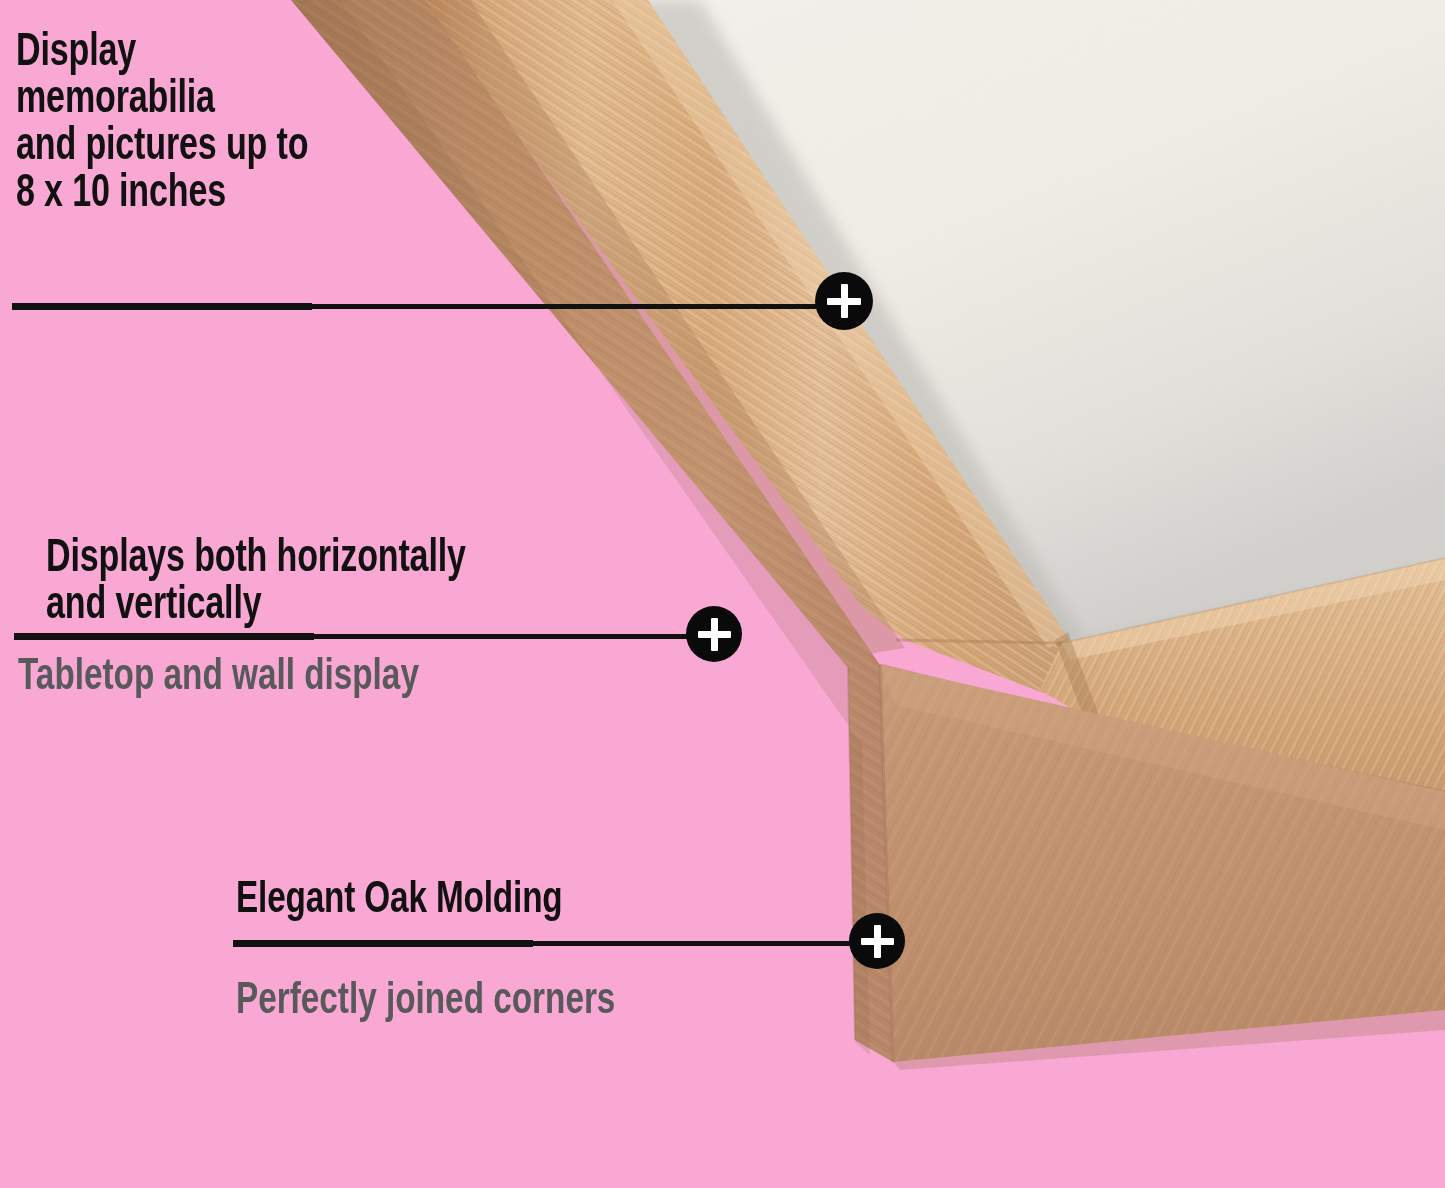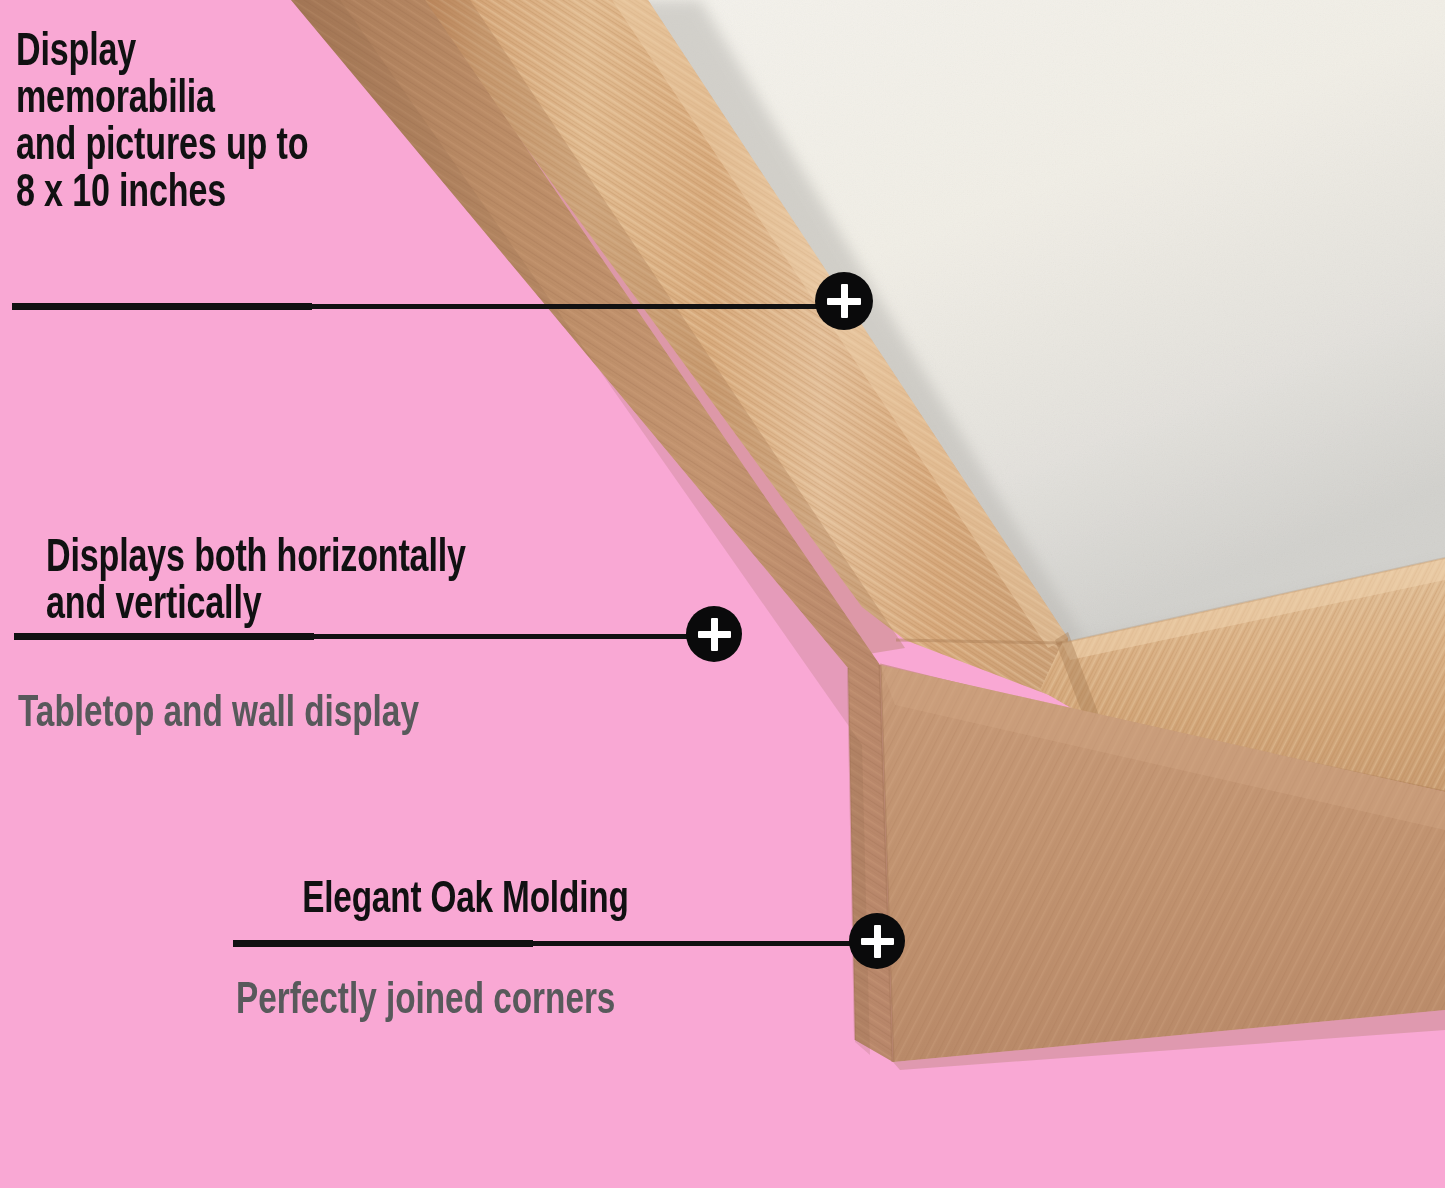--- a/index.html
+++ b/index.html
@@ -238,31 +238,31 @@
     </div>
   </div>
 
   <div class="callout">
     <div style="position:absolute; left:18px; top:532px; width:720px;margin-left:28px;">
       <div class="headline">Displays both horizontally
 and vertically</div>
     </div>
     <div class="rule" style="left:14px; top:633px; width:300px;"></div>
     <div class="leader" style="left:14px; top:634px; width:698px;"></div>
-    <div style="position:absolute; left:18px; top:687px; width:700px;">
+    <div style="position:absolute; left:18px; top:650px; width:700px;">
       <div class="subline">Tabletop and wall display</div>
     </div>
     <div class="marker" style="left:686px; top:606px; width:56px; height:56px;">
       <span class="bar-h" style="left:11.5px; top:24.5px; width:33px; height:7px;"></span>
       <span class="bar-v" style="left:24.5px; top:11.5px; width:7px; height:33px;"></span>
     </div>
   </div>
 
   <div class="callout">
-    <div style="position:absolute; left:236px; top:874px; width:620px;text-align:center;">
+    <div style="position:absolute; left:236px; top:874px; width:620px;">
       <div class="headline small">Elegant Oak Molding</div>
     </div>
     <div class="rule" style="left:233px; top:940px; width:300px;"></div>
     <div class="leader" style="left:233px; top:941px; width:643px;"></div>
     <div style="position:absolute; left:236px; top:974px; width:620px;">
       <div class="subline">Perfectly joined corners</div>
     </div>
     <div class="marker" style="left:849px; top:913px; width:56px; height:56px;">
       <span class="bar-h" style="left:11.5px; top:24.5px; width:33px; height:7px;"></span>
       <span class="bar-v" style="left:24.5px; top:11.5px; width:7px; height:33px;"></span>

